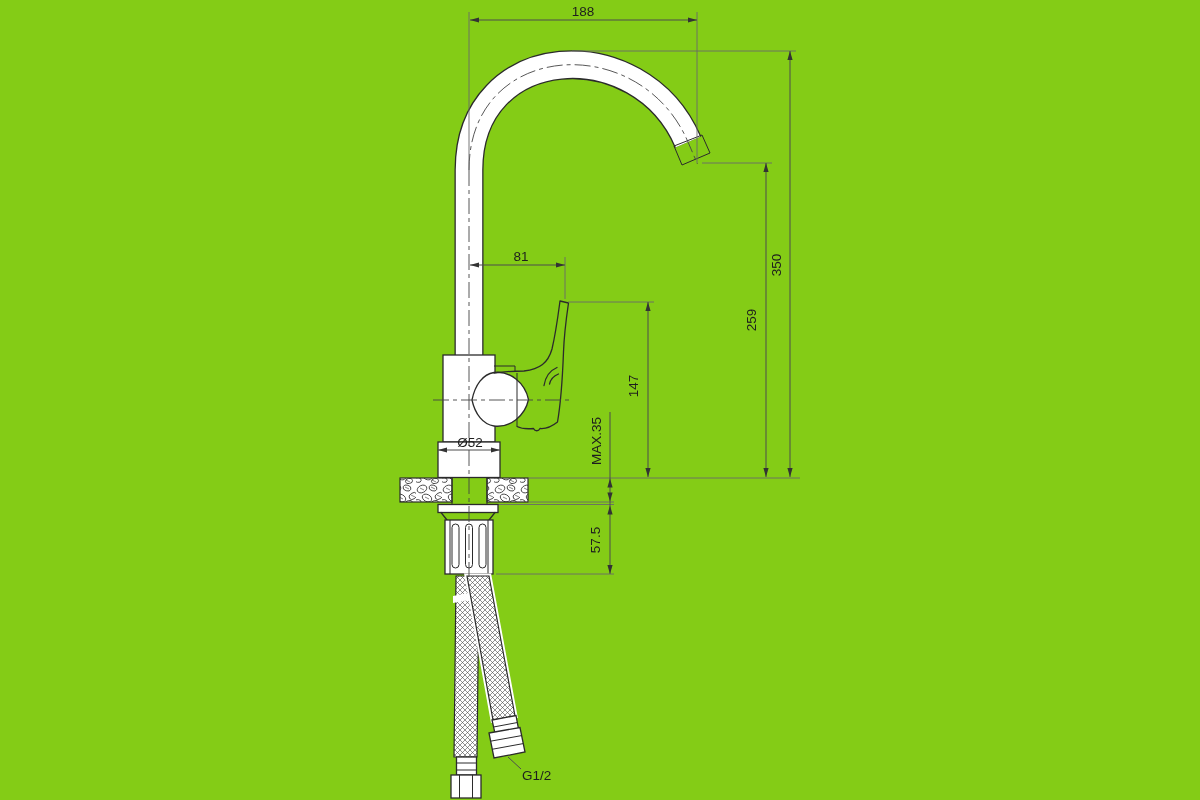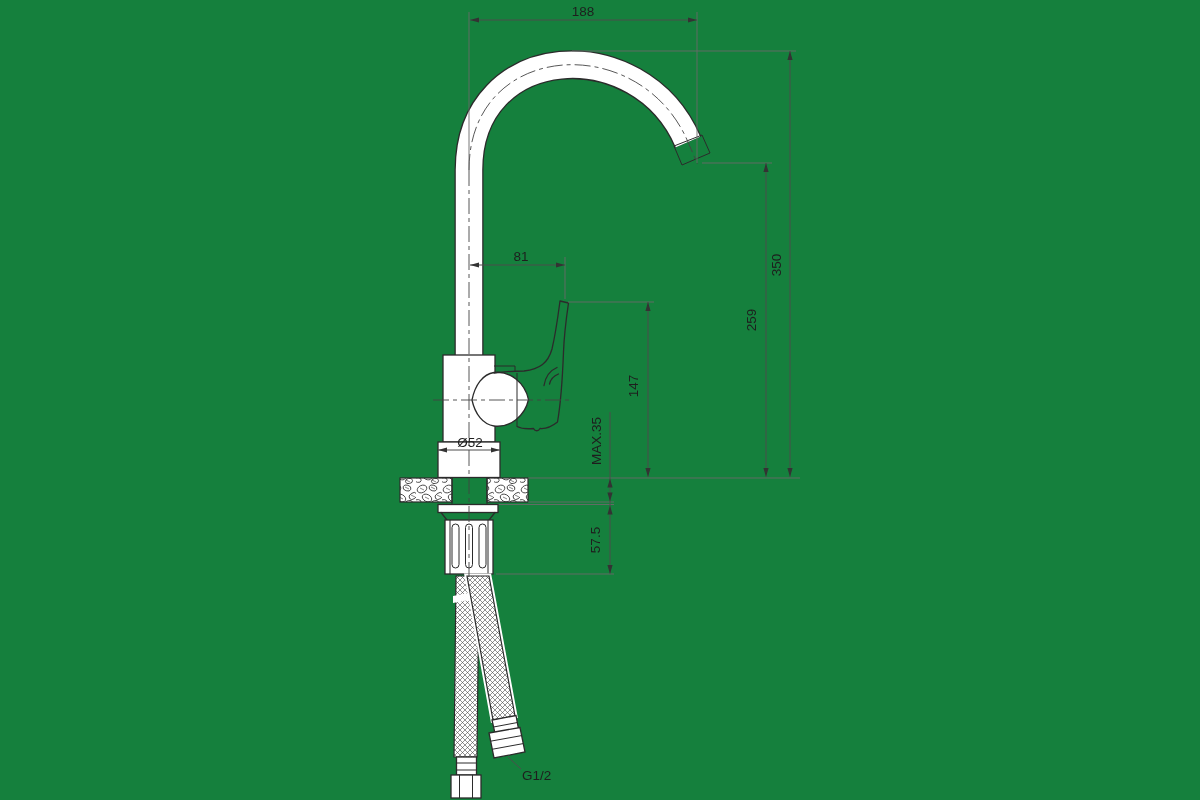--- a/index.html
+++ b/index.html
@@ -1,16 +1,16 @@
 <!DOCTYPE html>
 <html><head>
 <meta charset="utf-8">
 <style>
   html,body{margin:0;padding:0;background:#fff;}
-  .page{width:1200px;height:800px;background:#15803d;position:relative;overflow:hidden;
+  .page{width:1200px;height:800px;background:#84cc16;position:relative;overflow:hidden;
         font-family:"Liberation Sans", sans-serif;}
   svg{display:block;}
   text{font-family:"Liberation Sans", sans-serif;font-size:13.5px;fill:#1e1e1e;}
   .obj{stroke:#2b2b2b;stroke-width:1.3;fill:none;stroke-linecap:round;stroke-linejoin:round;}
   .objf{stroke:#2b2b2b;stroke-width:1.3;fill:#ffffff;}
   .thin{stroke:#2b2b2b;stroke-width:1;fill:none;}
   .dim{stroke:#4d4d4d;stroke-width:1;fill:none;}
   .ext{stroke:#6a6a6a;stroke-width:0.9;fill:none;}
   .arr{fill:#333;stroke:none;}
   .cl{stroke:#444;stroke-width:0.9;fill:none;stroke-dasharray:16 4 4 4;}

